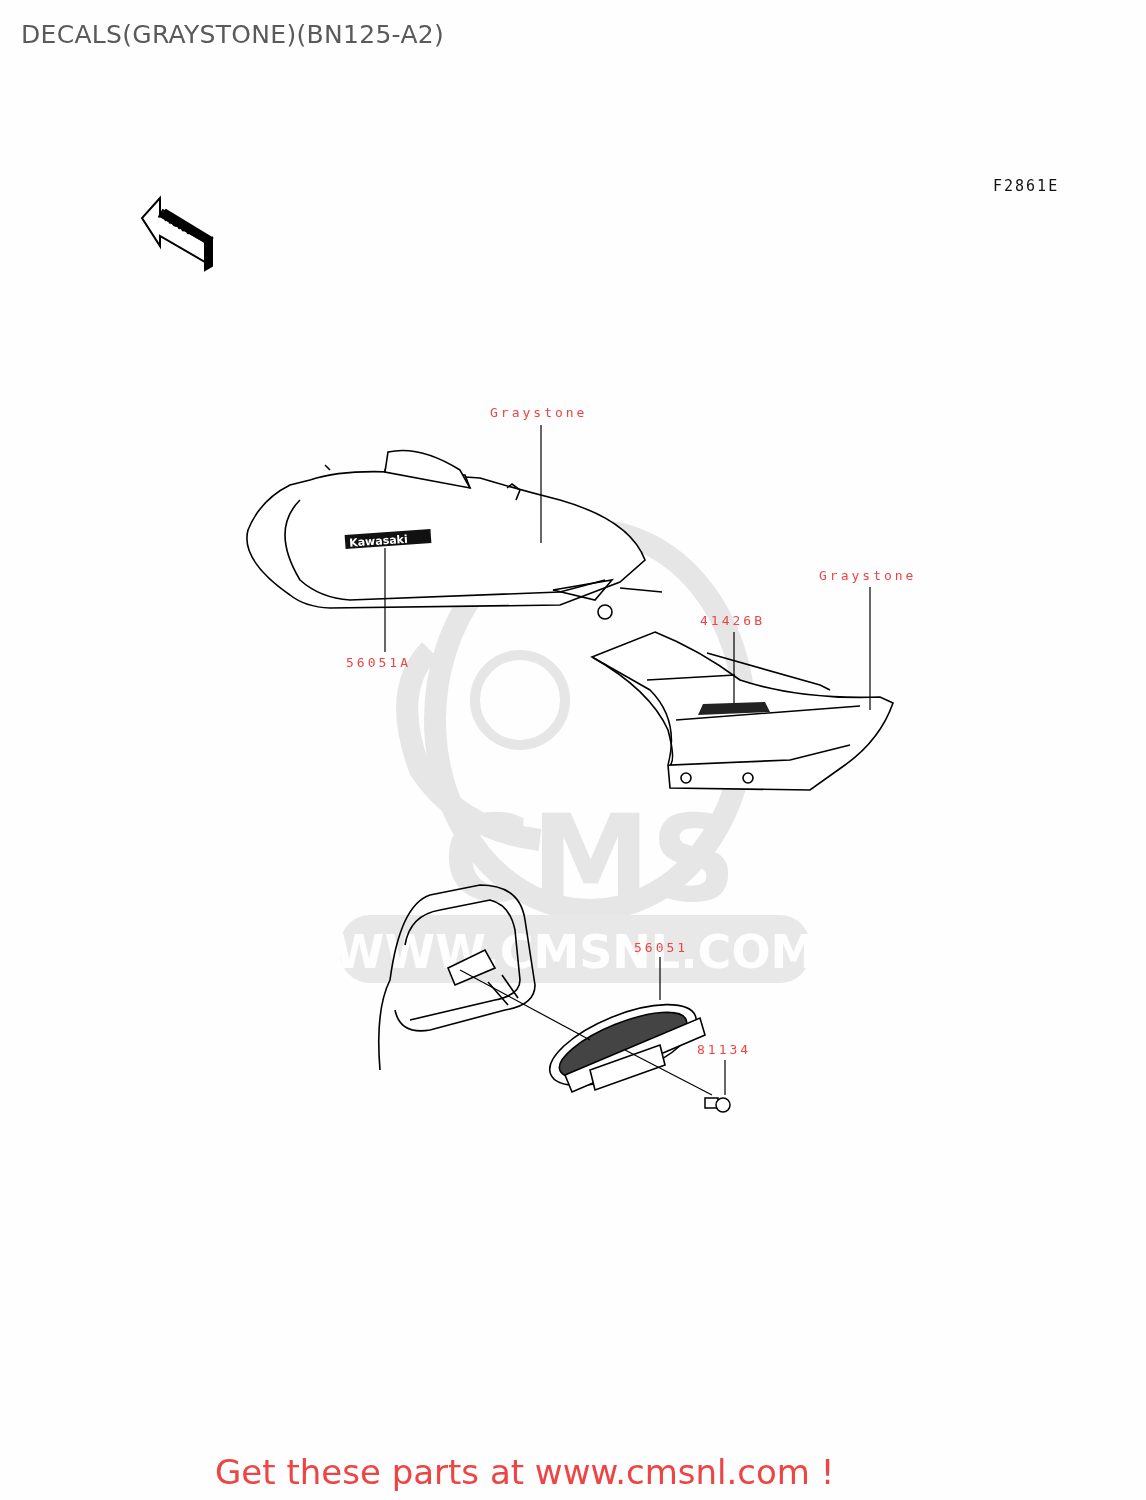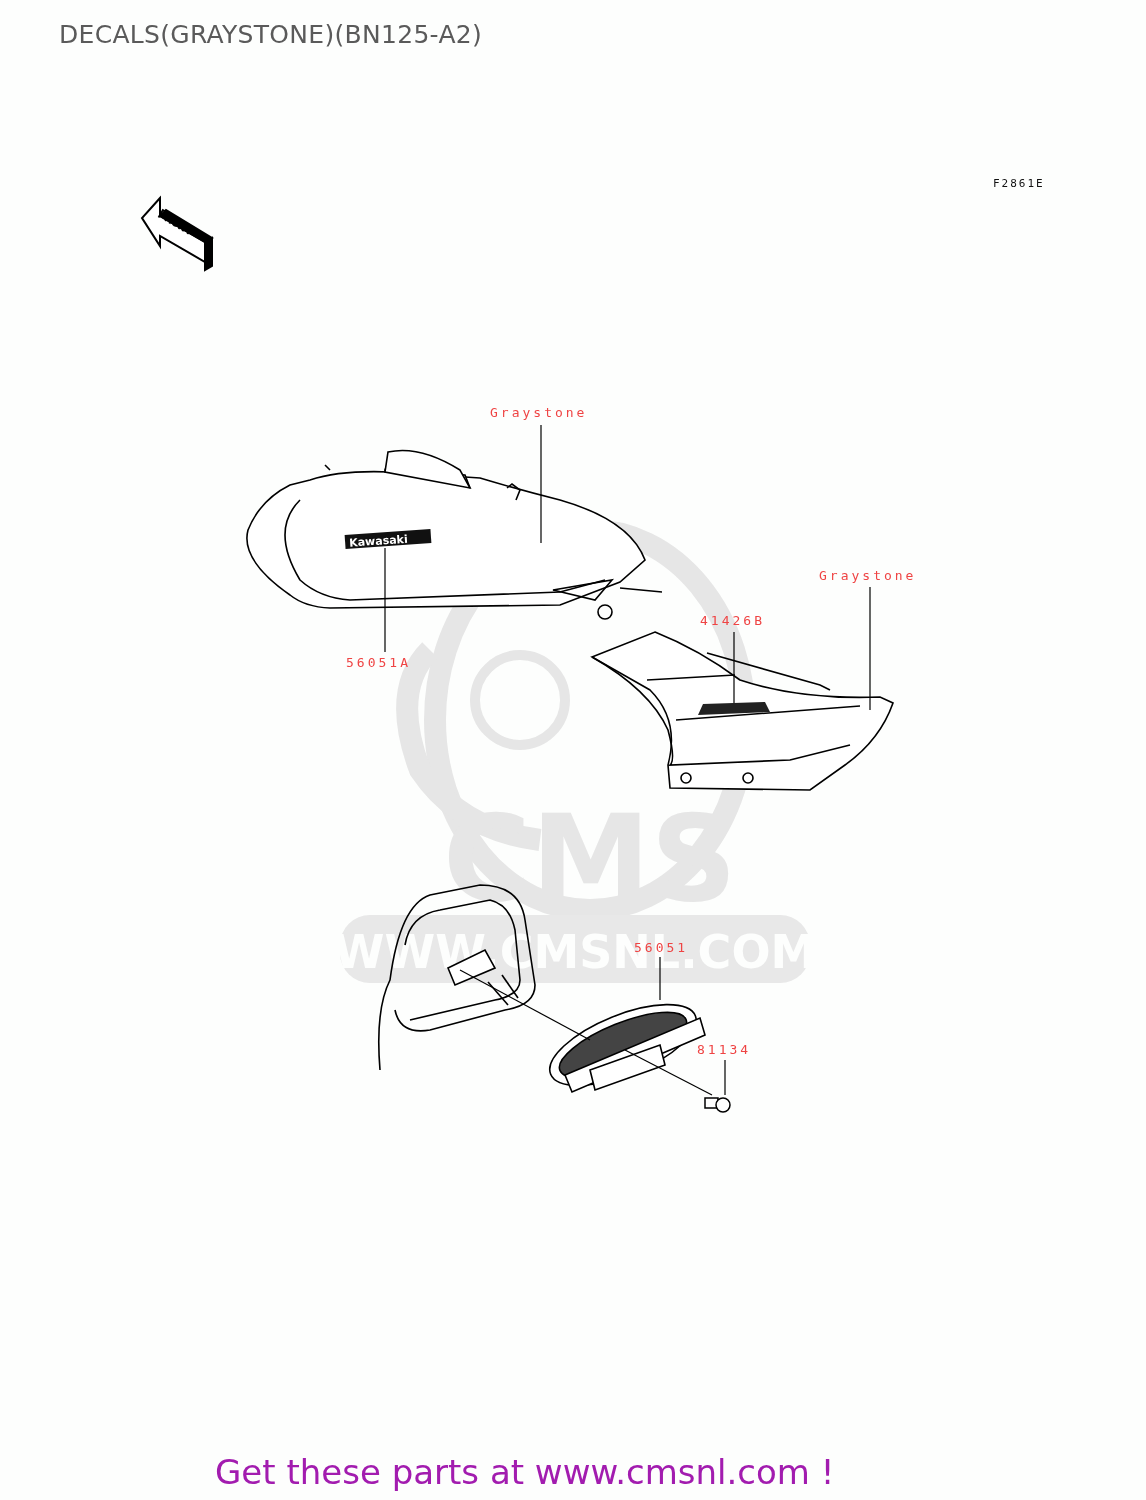--- a/index.html
+++ b/index.html
@@ -1,24 +1,24 @@
 <!DOCTYPE html>
 <html><head>
 <meta charset="utf-8">
 <style>
   html, body { margin: 0; padding: 0; background: #fdfefd; }
   body { width: 1146px; height: 1500px; position: relative; overflow: hidden;
          font-family: "DejaVu Sans", sans-serif; }
   .title { position: absolute; left: 21px; top: 20px; font-size: 25px; color: #5a5a5a;
-           letter-spacing: 0.3px; font-family: "DejaVu Sans", sans-serif; margin-left: 38px; }
-  .code { position: absolute; left: 993px; top: 177px; font-size: 11px; color: #111;
+           letter-spacing: 0.3px; font-family: "DejaVu Sans", sans-serif; }
+  .code { position: absolute; left: 993px; top: 177px; font-size: 15px; color: #111;
           font-family: "DejaVu Sans Mono", monospace; letter-spacing: 2px; }
   .callout { position: absolute; font-family: "DejaVu Sans Mono", monospace; font-size: 13px;
              color: #ef4444; letter-spacing: 3px; }
-  .footer { position: absolute; left: 215px; top: 1452px; font-size: 34px; color: #a21caf;
+  .footer { position: absolute; left: 215px; top: 1452px; font-size: 34px; color: #ef4444;
             font-family: "DejaVu Sans", sans-serif; }
   svg.diagram { position: absolute; left: 0; top: 0; }
 </style>
 </head>
 <body>
 
 <div class="title">DECALS(GRAYSTONE)(BN125-A2)</div>
 <div class="code">F2861E</div>
 
 <svg class="diagram" width="1146" height="1500" viewBox="0 0 1146 1500">

